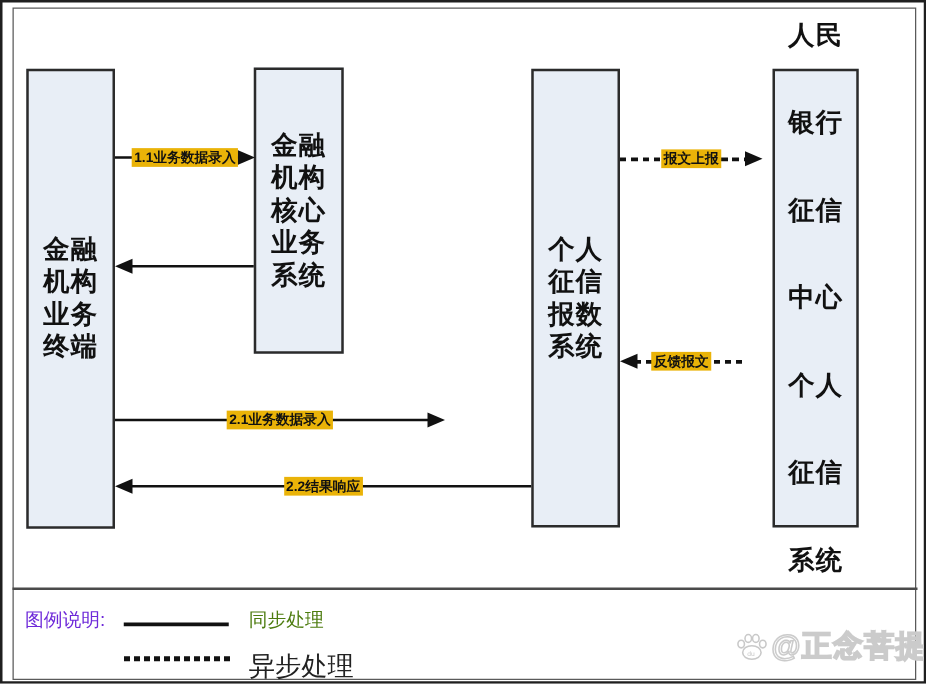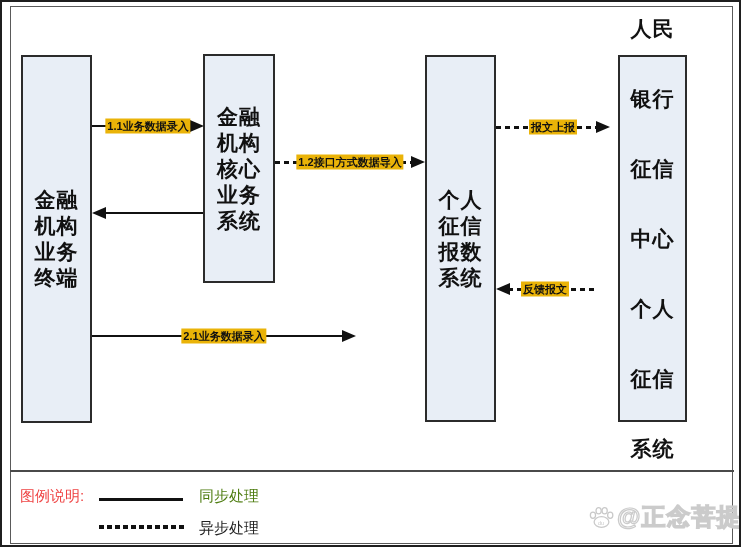--- a/index.html
+++ b/index.html
@@ -58,26 +58,26 @@
   #afb  {left:494px;top:281px;width:98px;}
   #a13  {left:90px; top:294px;width:333px;}
   #a21  {left:90px; top:328px;width:264px;}
   #a22  {left:90px; top:381px;width:333px;}
   .span-right-solid {left:0;right:12px;}
   .span-left-solid  {left:12px;right:0;}
   .span-right-dash  {left:0;right:12px;}
   .span-left-dash   {left:12px;right:0;}
 
   
-  .legend-title{position:absolute;left:18px;top:485px;font-size:15px;color:#ef4444;}
+  .legend-title{position:absolute;left:18px;top:485px;font-size:15px;color:#6d28d9;}
   .legend-line-solid{position:absolute;left:97px;top:496px;width:84px;height:3px;background:#111;}
   .legend-label-sync{position:absolute;left:197px;top:485px;font-size:15px;color:#4d7c0f;}
   .legend-line-dashed{position:absolute;left:97px;top:523px;width:86px;height:3.5px;
     background:repeating-linear-gradient(90deg,#111 0 5px,transparent 5px 8px);}
-  .legend-label-async{position:absolute;left:197px;top:517px;font-size:15px;color:#222;}
+  .legend-label-async{position:absolute;left:197px;top:517px;font-size:21px;color:#222;}
 
   
   .watermark{
     position:absolute;left:586px;top:499px;
     display:flex;align-items:center;gap:2px;
   }
   .watermark .wm-text{
     font-size:24px;font-weight:bold;letter-spacing:1px;
     color:#ffffff;
     -webkit-text-stroke:1.2px #cbcbcb;
@@ -129,45 +129,45 @@
     <div class="line-solid span-right-solid"></div>
     <div class="head head-right"></div>
     <span class="lbl">1.1业务数据录入</span>
   </div>
 
   <div class="arrow" id="aresp">
     <div class="line-solid span-left-solid"></div>
     <div class="head head-left"></div>
   </div>
 
-  <div class="arrow" id="a12">
-    <div class="line-dashed span-right-dash"></div>
-    <div class="head head-right"></div>
-    <span class="lbl">1.2接口方式数据导入</span>
-  </div>
 
   <div class="arrow" id="aup">
     <div class="line-dashed span-right-dash"></div>
     <div class="head head-right"></div>
     <span class="lbl">报文上报</span>
   </div>
 
   <div class="arrow" id="afb">
     <div class="line-dashed span-left-dash"></div>
     <div class="head head-left"></div>
     <span class="lbl">反馈报文</span>
   </div>
 
 
   <div class="arrow" id="a21">
     <div class="line-solid span-right-solid"></div>
     <div class="head head-right"></div>
     <span class="lbl">2.1业务数据录入</span>
   </div>
 
+  <div class="arrow" id="a22">
+    <div class="line-solid span-left-solid"></div>
+    <div class="head head-left"></div>
+    <span class="lbl">2.2结果响应</span>
+  </div>
 
   <div class="legend-title">图例说明:</div>
   <div class="legend-line-solid"></div>
   <div class="legend-label-sync">同步处理</div>
   <div class="legend-line-dashed"></div>
   <div class="legend-label-async">异步处理</div>
 
   <div class="watermark">
     <svg class="wm-icon" viewBox="0 0 30 30">
       <g fill="#ffffff" stroke="#c9c9c9" stroke-width="1.4">

